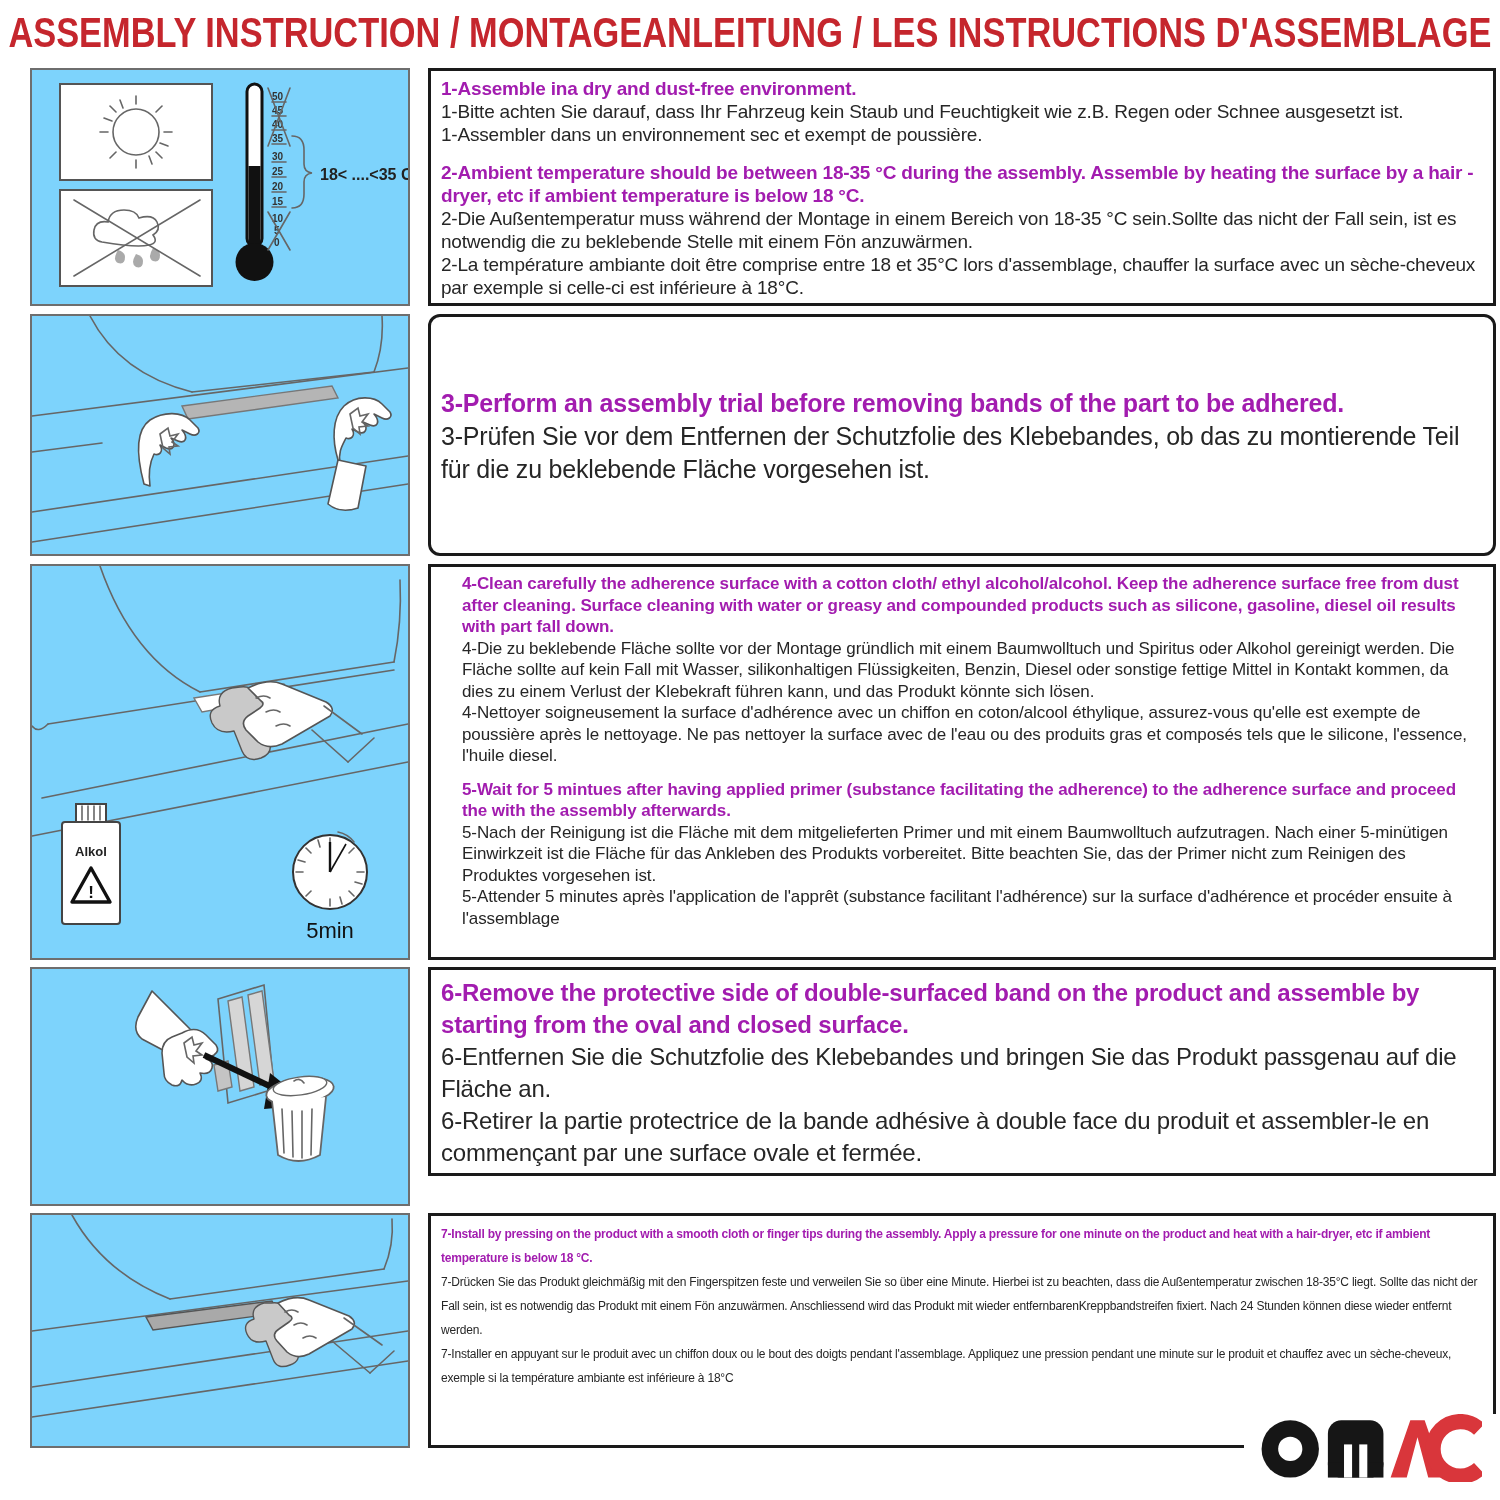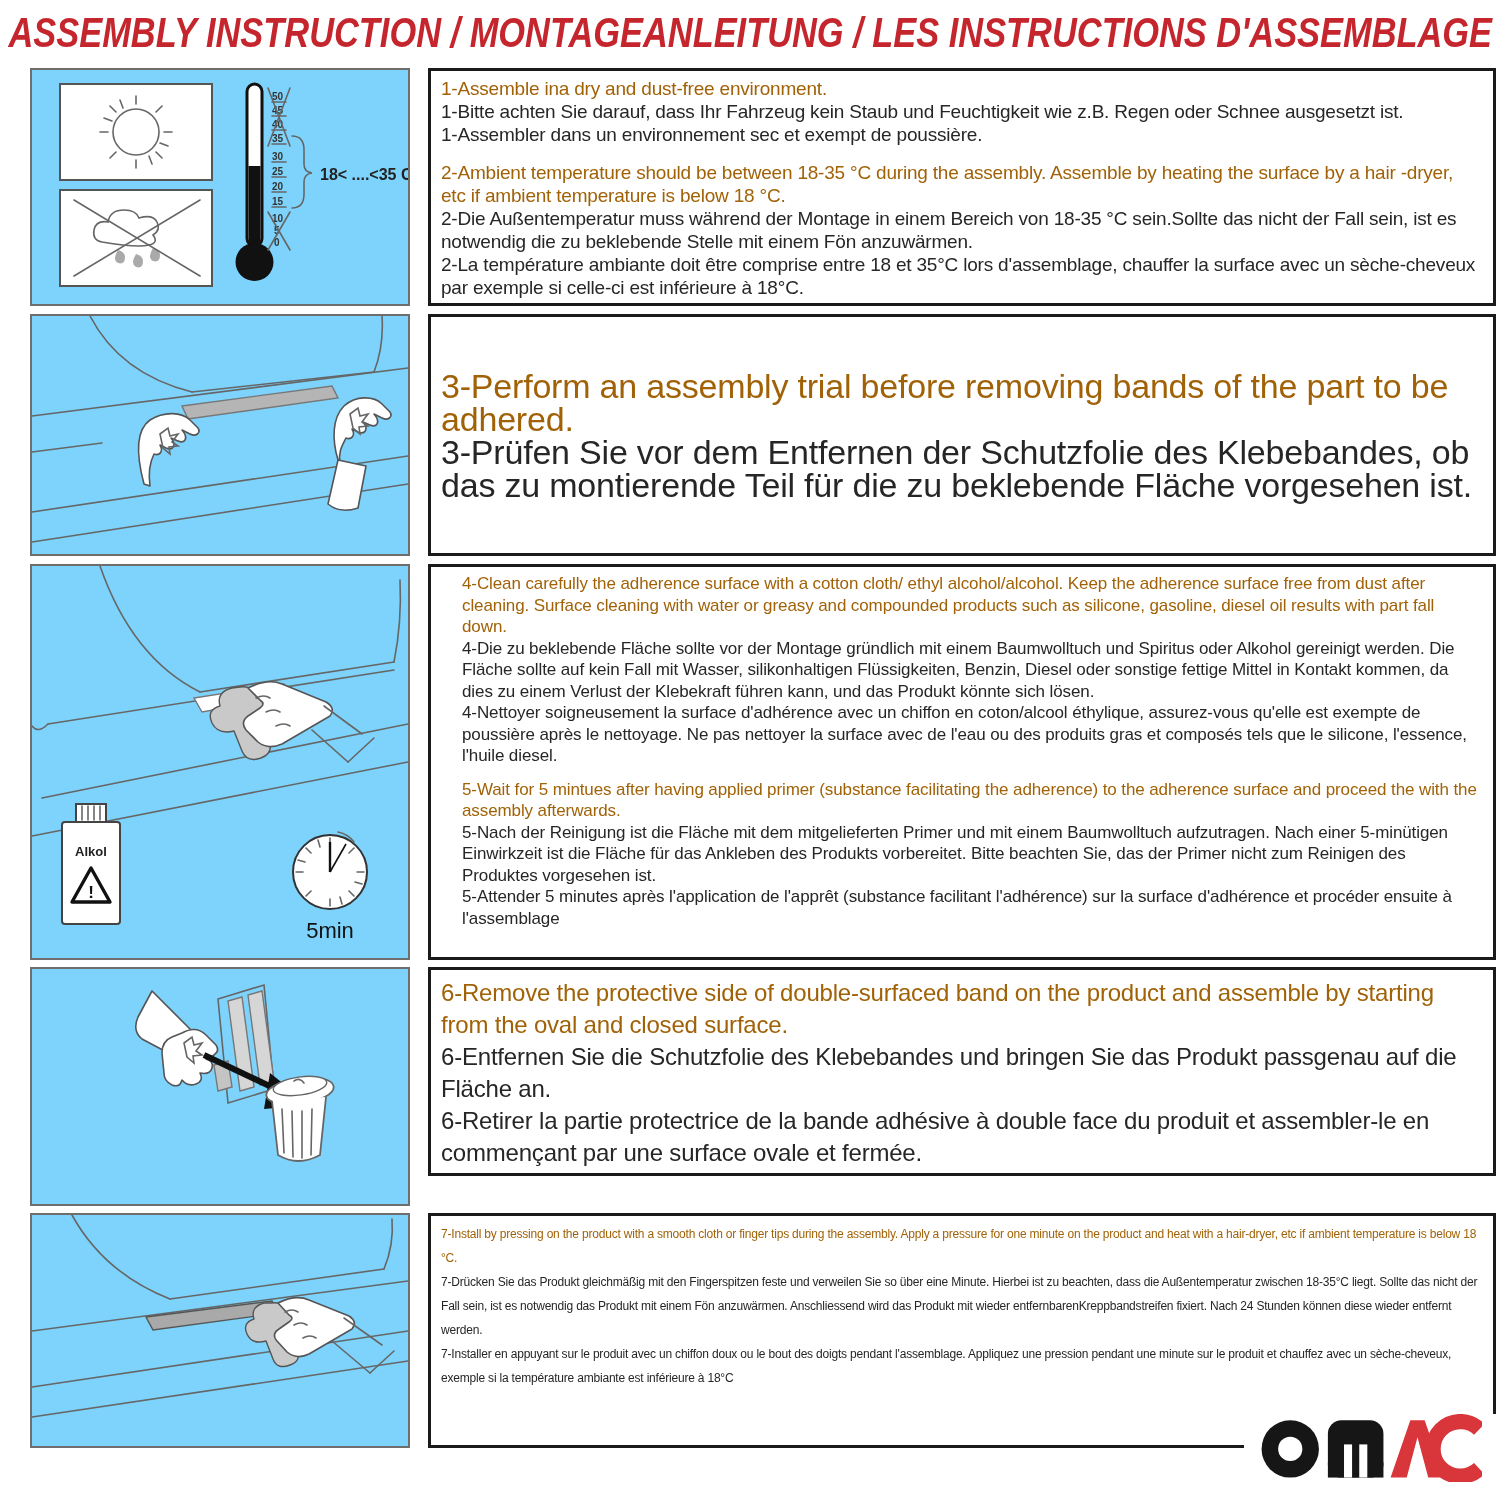--- a/index.html
+++ b/index.html
@@ -1,27 +1,27 @@
 <!DOCTYPE html>
 <html><head>
 <meta charset="utf-8">
 <style>
   html,body{margin:0;padding:0;background:#fff;}
   body{width:1500px;height:1500px;position:relative;font-family:"Liberation Sans",sans-serif;color:#262626;overflow:hidden;}
-  .title-wrap{position:absolute;top:8px;left:0;width:1500px;height:48px;display:flex;justify-content:center;align-items:center;font-style:italic;}
+  .title-wrap{position:absolute;top:8px;left:0;width:1500px;height:48px;display:flex;justify-content:center;align-items:center;}
   .title{font-size:43px;font-weight:800;color:#c5262d;white-space:nowrap;transform:scaleX(0.80);letter-spacing:0px;}
   .row{position:absolute;left:0;width:1500px;}
   .illus{position:absolute;left:30px;top:0;width:380px;box-sizing:border-box;border:2px solid #6e6e6e;background:#7dd3fc;}
   .illus svg{display:block;}
   .tbox{position:absolute;left:428px;top:0;width:1068px;box-sizing:border-box;border:3px solid #1a1a1a;background:#fff;padding:6px 12px 4px 10px;display:flex;flex-direction:column;}
   .tbox.center{justify-content:center;}
   .tbox p{margin:0;}
-  .b{font-weight:normal;color:#a16207;}
+  .b{font-weight:bold;color:#a21caf;}
   .t-1{font-size:19px;line-height:23px;letter-spacing:-0.2px;}
-  .t-2{font-size:34px;line-height:33px;letter-spacing:-0.2px;}
+  .t-2{font-size:25px;line-height:33px;letter-spacing:-0.2px;border-radius:12px;}
   .t-3{font-size:17px;line-height:21.5px;letter-spacing:-0.1px;padding-left:31px;}
   .t-4{font-size:24px;line-height:32px;letter-spacing:-0.2px;}
   .t-5{font-size:12px;line-height:24px;letter-spacing:-0.2px;}
   .gap-lg{height:18px;}
   .gap-sm{height:12px;}
   .logo{position:absolute;right:4px;bottom:14px;width:238px;height:72px;background:#fff;padding-left:14px;}
   .ln{stroke:#666;stroke-width:1.6;fill:none;stroke-linecap:round;}
   .hand{fill:#fff;stroke:#555;stroke-width:1.6;stroke-linejoin:round;}
   .cloth{fill:#c9c9c9;stroke:#555;stroke-width:1.4;stroke-linejoin:round;}
   .tick{font-size:10px;fill:#333;font-weight:bold;}

